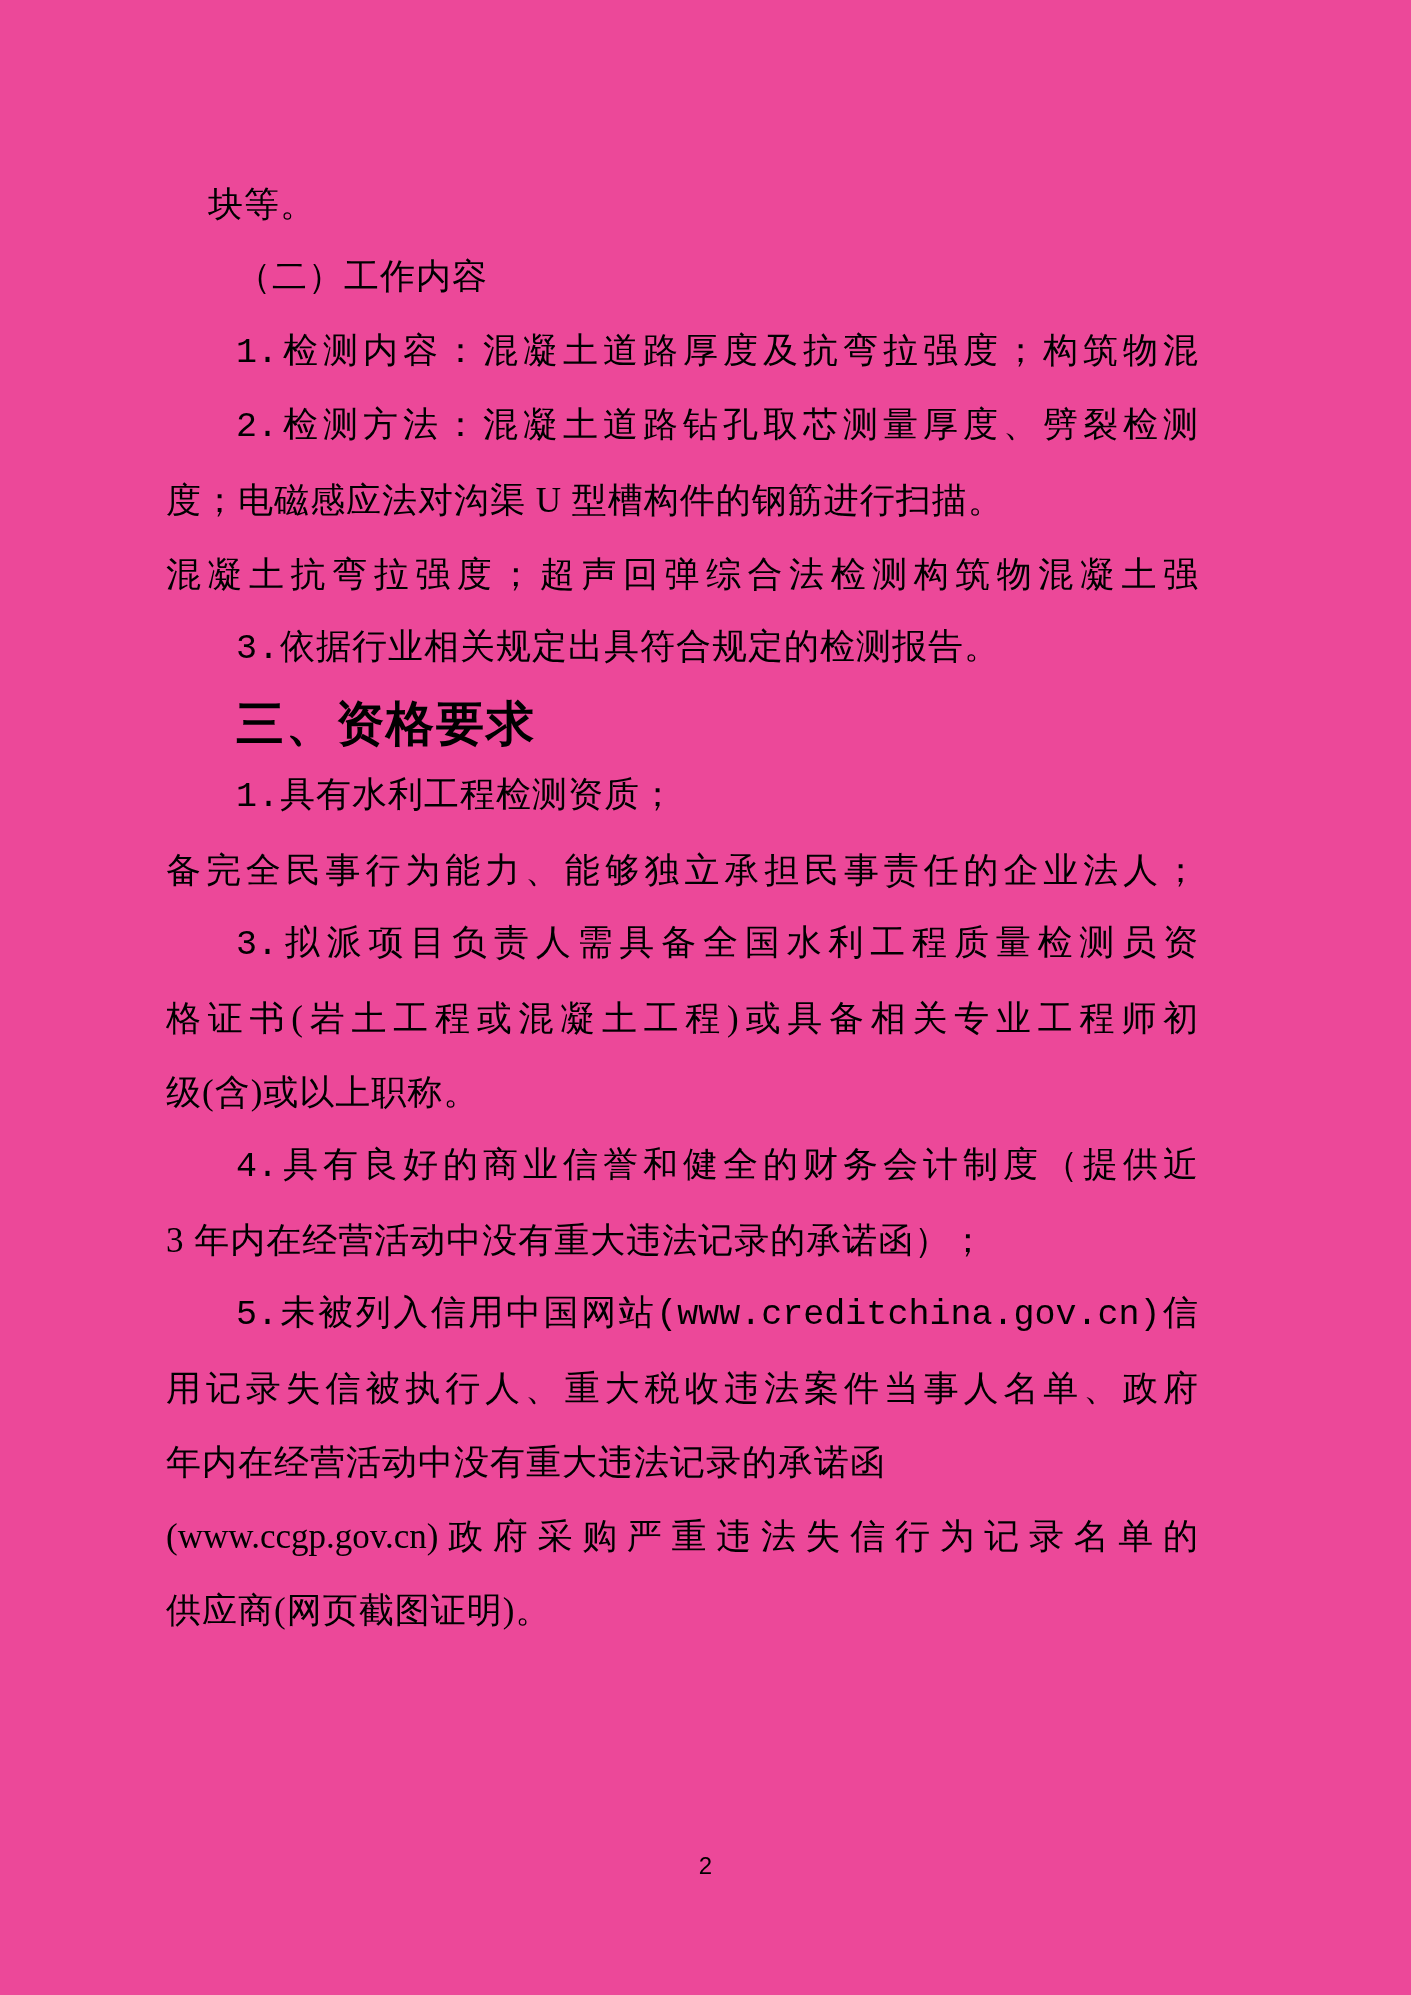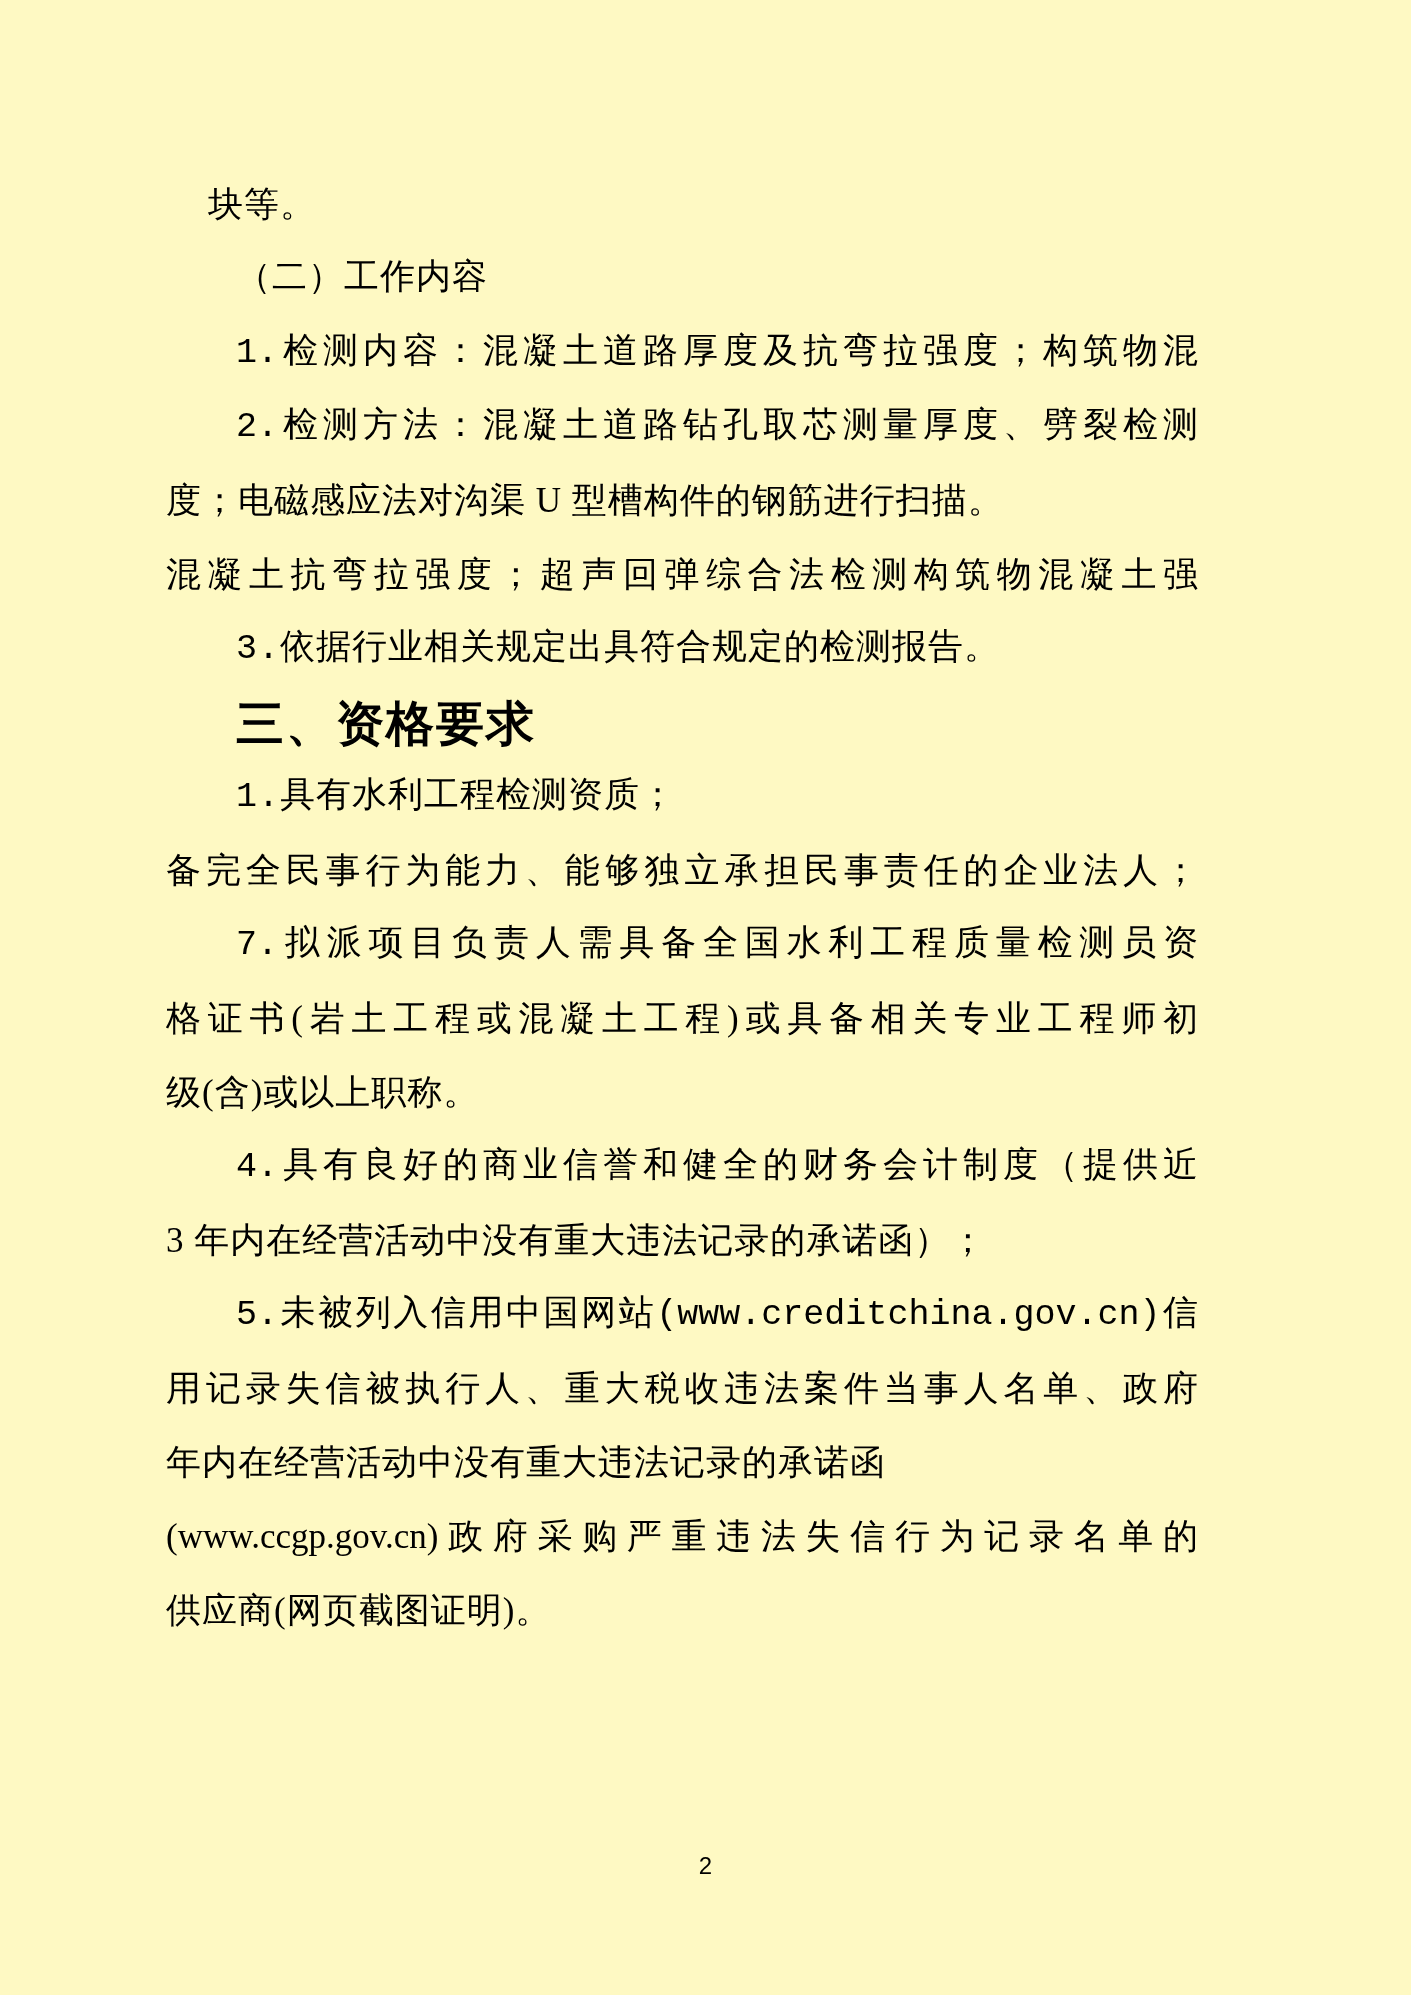--- a/index.html
+++ b/index.html
@@ -4,21 +4,21 @@
 <style>
   html, body {
     margin: 0;
     padding: 0;
     background: #e8e8e8;
   }
   .page {
     position: relative;
     width: 1411px;
     height: 1995px;
-    background: #fef9c3;
+    background: #ec4899;
     overflow: hidden;
     font-family: "Liberation Serif", "DejaVu Serif", serif;
     color: #000000;
   }
   .doc-body {
     position: absolute;
     left: 166px;
     top: 168px;
     width: 1032px;
   }
@@ -71,21 +71,21 @@
     <div class="ln ind-sm">块等。</div>
     <div class="ln ind">（二）工作内容</div>
     <div class="ln ind j">1.检测内容：混凝土道路厚度及抗弯拉强度；构筑物混</div>
     <div class="ln ind j">2.检测方法：混凝土道路钻孔取芯测量厚度、劈裂检测</div>
     <div class="ln">度；电磁感应法对沟渠 U 型槽构件的钢筋进行扫描。</div>
     <div class="ln j">混凝土抗弯拉强度；超声回弹综合法检测构筑物混凝土强</div>
     <div class="ln ind">3.依据行业相关规定出具符合规定的检测报告。</div>
     <div class="ln ind head">三、资格要求</div>
     <div class="ln ind">1.具有水利工程检测资质；</div>
     <div class="ln j">备完全民事行为能力、能够独立承担民事责任的企业法人；</div>
-    <div class="ln ind j">7.拟派项目负责人需具备全国水利工程质量检测员资</div>
+    <div class="ln ind j">3.拟派项目负责人需具备全国水利工程质量检测员资</div>
     <div class="ln j">格证书(岩土工程或混凝土工程)或具备相关专业工程师初</div>
     <div class="ln">级(含)或以上职称。</div>
     <div class="ln ind j">4.具有良好的商业信誉和健全的财务会计制度（提供近</div>
     <div class="ln">3 年内在经营活动中没有重大违法记录的承诺函）；</div>
     <div class="ln ind j">5.未被列入信用中国网站(www.creditchina.gov.cn)信</div>
     <div class="ln j">用记录失信被执行人、重大税收违法案件当事人名单、政府</div>
     <div class="ln">年内在经营活动中没有重大违法记录的承诺函</div>
     <div class="ln j">(www.ccgp.gov.cn)政府采购严重违法失信行为记录名单的</div>
     <div class="ln">供应商(网页截图证明)。</div>
   </div>

